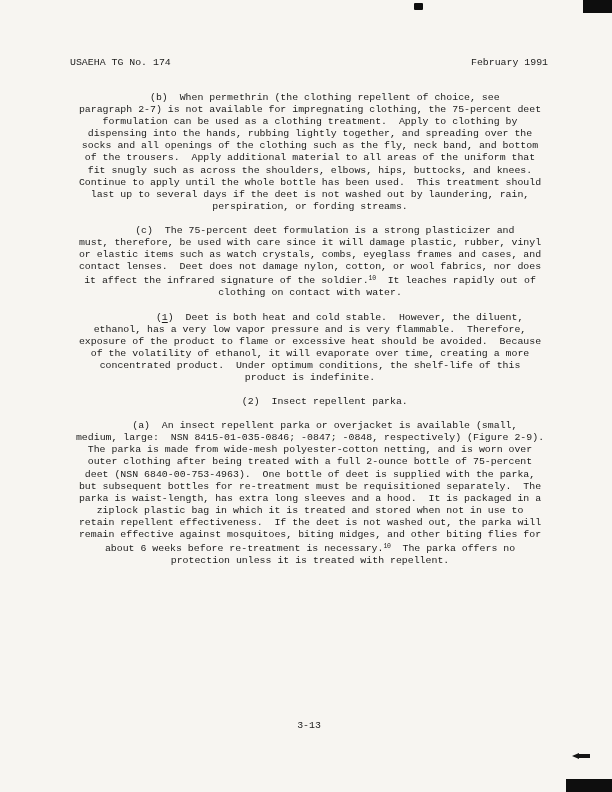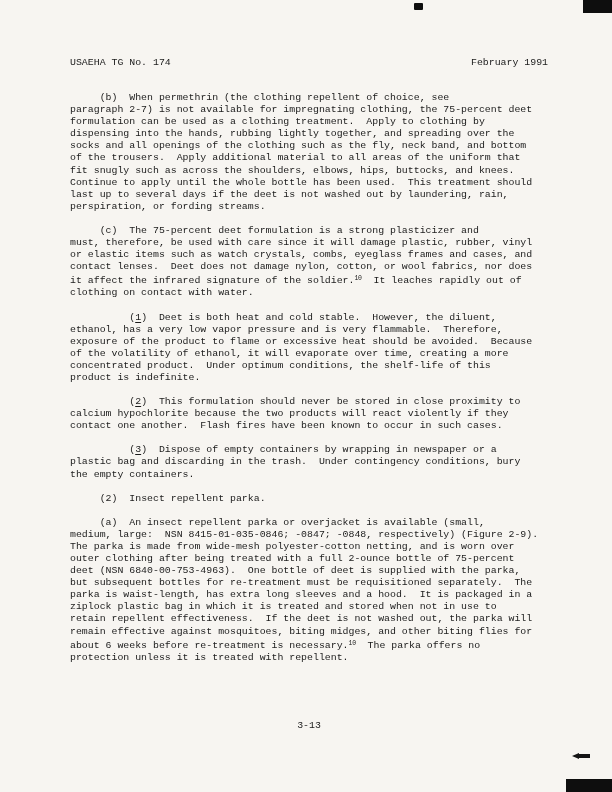--- a/index.html
+++ b/index.html
@@ -16,21 +16,21 @@
   .header {
     position: absolute; left: 70px; top: 57px; width: 478px;
     display: flex; justify-content: space-between;
     font-size: 9.9px; line-height: 12px;
   }
 
   .body-text {
     position: absolute; left: 70px; top: 92px; width: 480px;
     font-size: 9.9px; line-height: 12.1px;
   }
-  .para { margin: 0 0 12px 0; white-space: pre-wrap; }
+  .para { margin: 0 0 12px 0; white-space: pre-wrap; text-align: center; }
   .para:last-child { margin-bottom: 12px; }
 
   .u  { text-decoration: underline; text-underline-offset: 1.5px; }
   .it { }
   .sup { font-size: 6.5px; vertical-align: 3px; letter-spacing: -0.3px; }
 
   .footer {
     position: absolute; left: 70px; top: 720px; width: 478px;
     text-align: center; font-size: 9.9px;
   }
@@ -81,26 +81,20 @@
 or elastic items such as watch crystals, combs, eyeglass frames and cases, and
 contact lenses.  Deet does not damage nylon, cotton, or wool fabrics, nor does
 it affect the infrared signature of the soldier.</span><span class="sup">10</span><span>  It leaches rapidly out of
 clothing on contact with water.</span></p>
     <p class="para"><span>          (</span><span class="u">1</span><span>)  Deet is both heat and cold stable.  However, the diluent,
 ethanol, has a very low vapor pressure and is very flammable.  Therefore,
 exposure of the product to flame or excessive heat should be avoided.  Because
 of the volatility of ethanol, it will evaporate over time, creating a more
 concentrated product.  Under optimum conditions, the shelf-life of this
 product is indefinite.</span></p>
-    <p class="para"><span>          (</span><span class="u">2</span><span>)  This formulation should never be stored in close proximity to
-calcium hypochlorite because the two products will react violently if they
-contact one another.  Flash fires have been known to occur in such cases.</span></p>
-    <p class="para"><span>          (</span><span class="u">3</span><span>)  Dispose of empty containers by wrapping in newspaper or a
-plastic bag and discarding in the trash.  Under contingency conditions, bury
-the empty containers.</span></p>
     <p class="para"><span>     (2)  </span><span class="it">Insect repellent parka.</span></p>
     <p class="para"><span>     (a)  An insect repellent parka or overjacket is available (small,
 medium, large:  NSN 8415-01-035-0846; -0847; -0848, respectively) (Figure 2-9).
 The parka is made from wide-mesh polyester-cotton netting, and is worn over
 outer clothing after being treated with a full 2-ounce bottle of 75-percent
 deet (NSN 6840-00-753-4963).  One bottle of deet is supplied with the parka,
 but subsequent bottles for re-treatment must be requisitioned separately.  The
 parka is waist-length, has extra long sleeves and a hood.  It is packaged in a
 ziplock plastic bag in which it is treated and stored when not in use to
 retain repellent effectiveness.  If the deet is not washed out, the parka will

